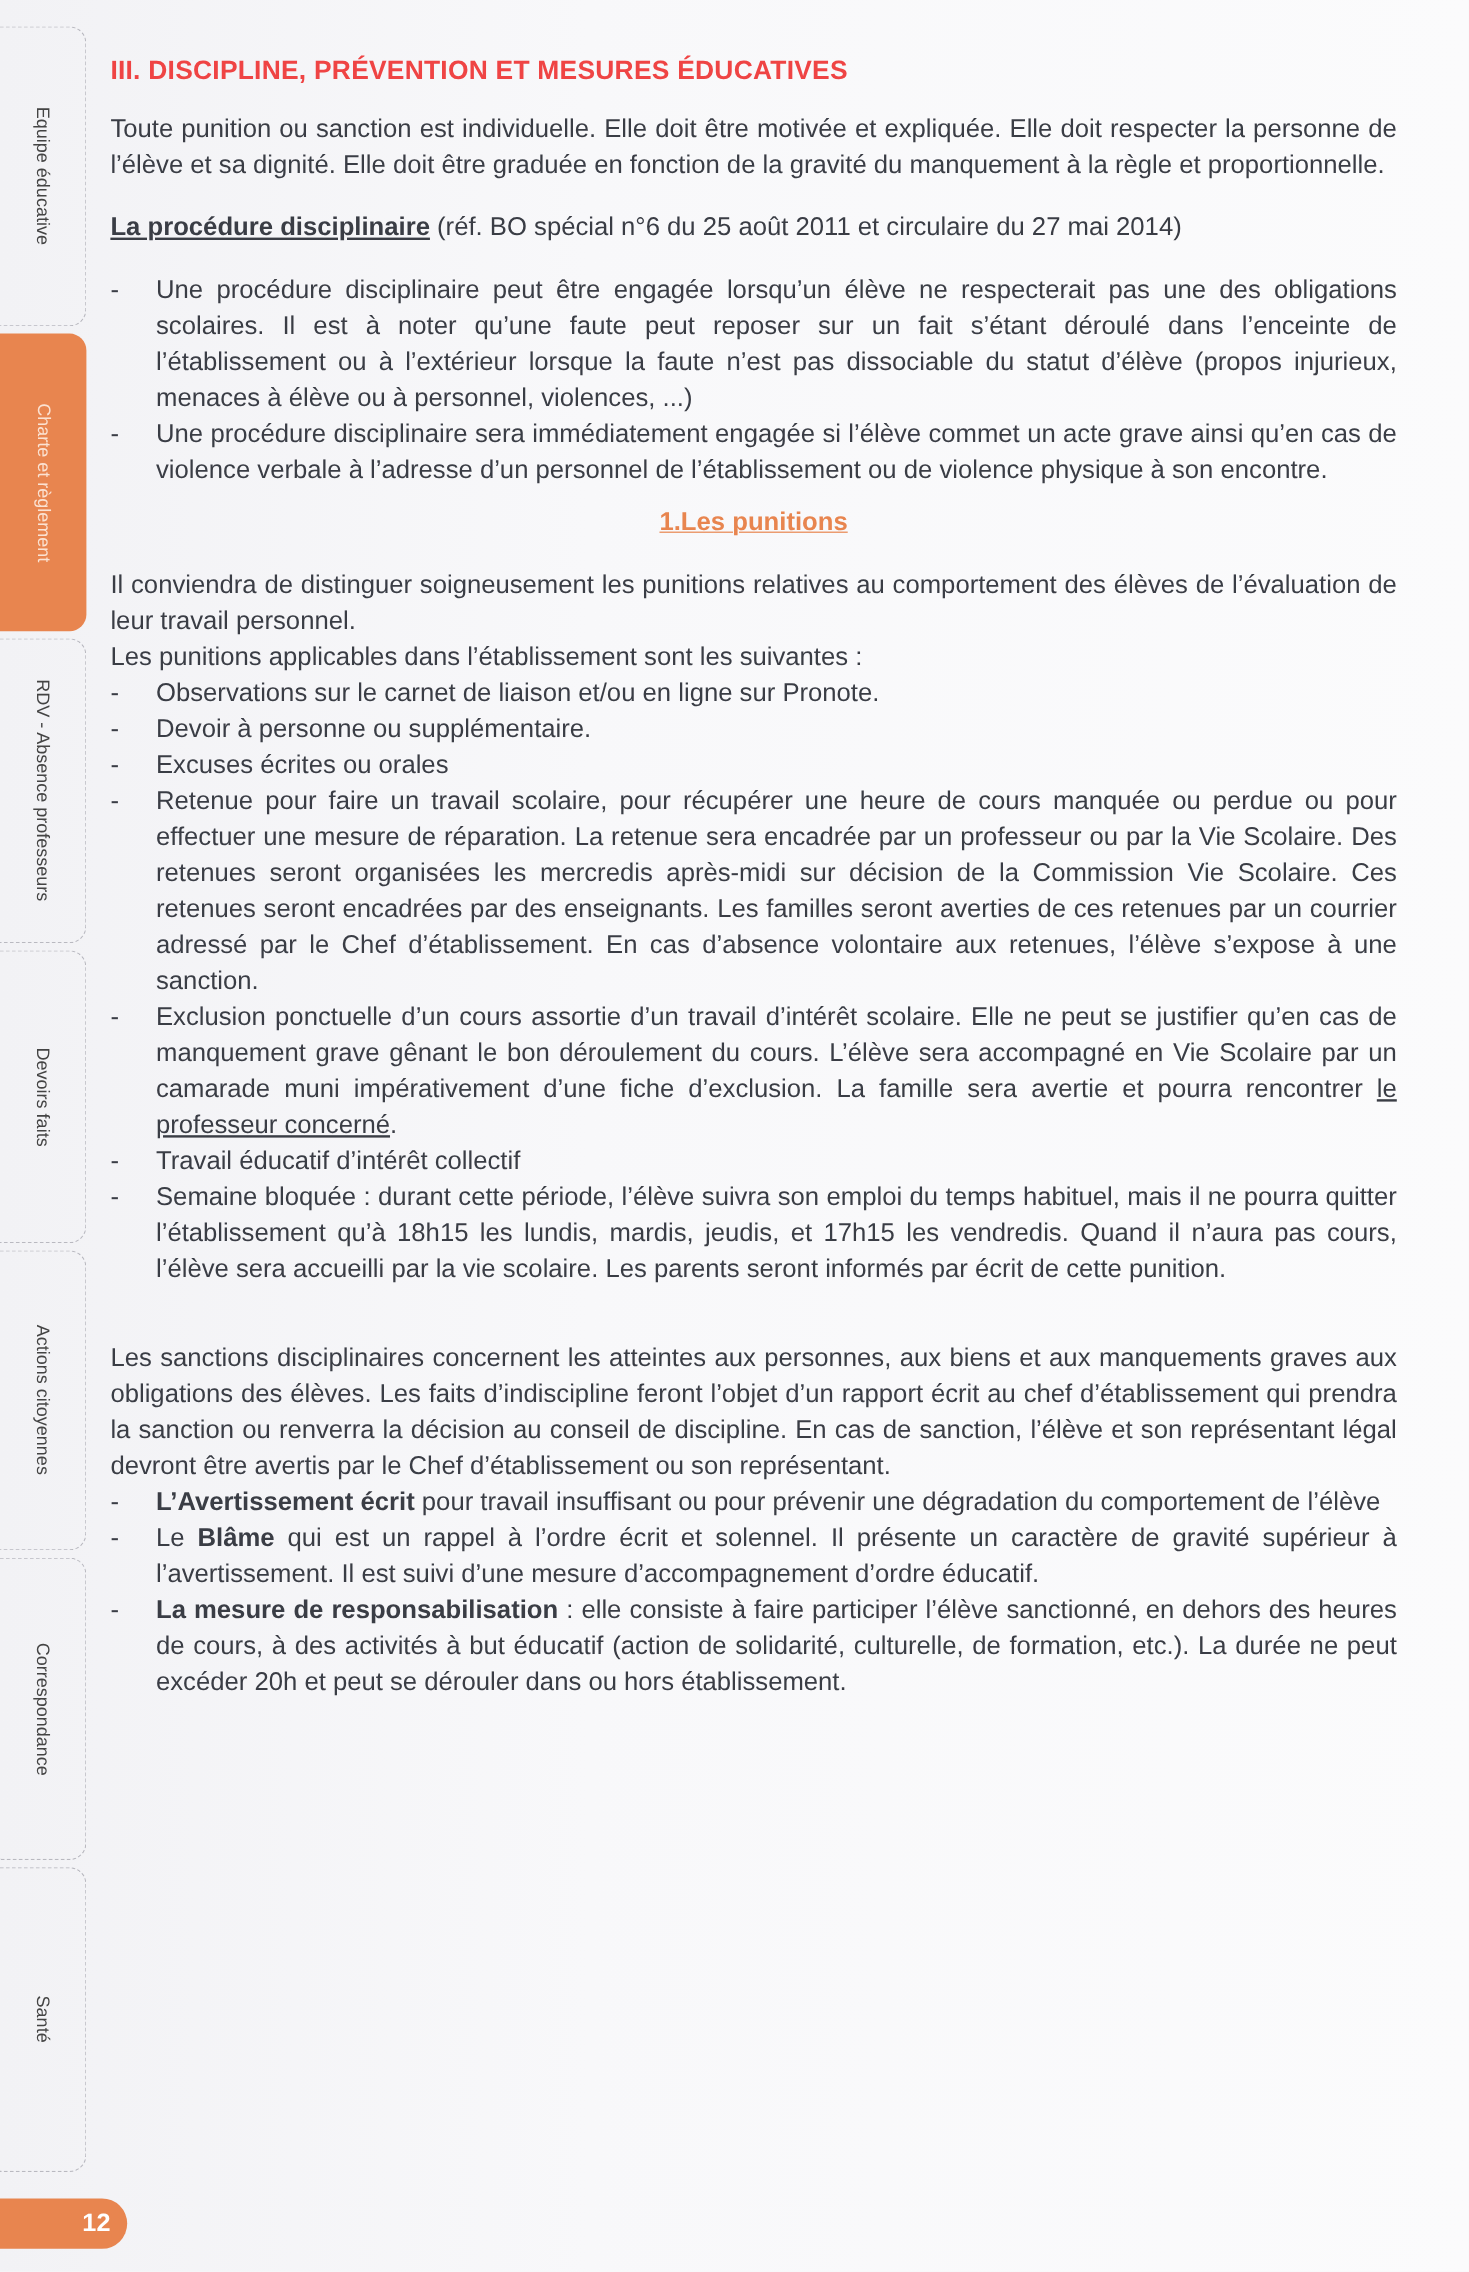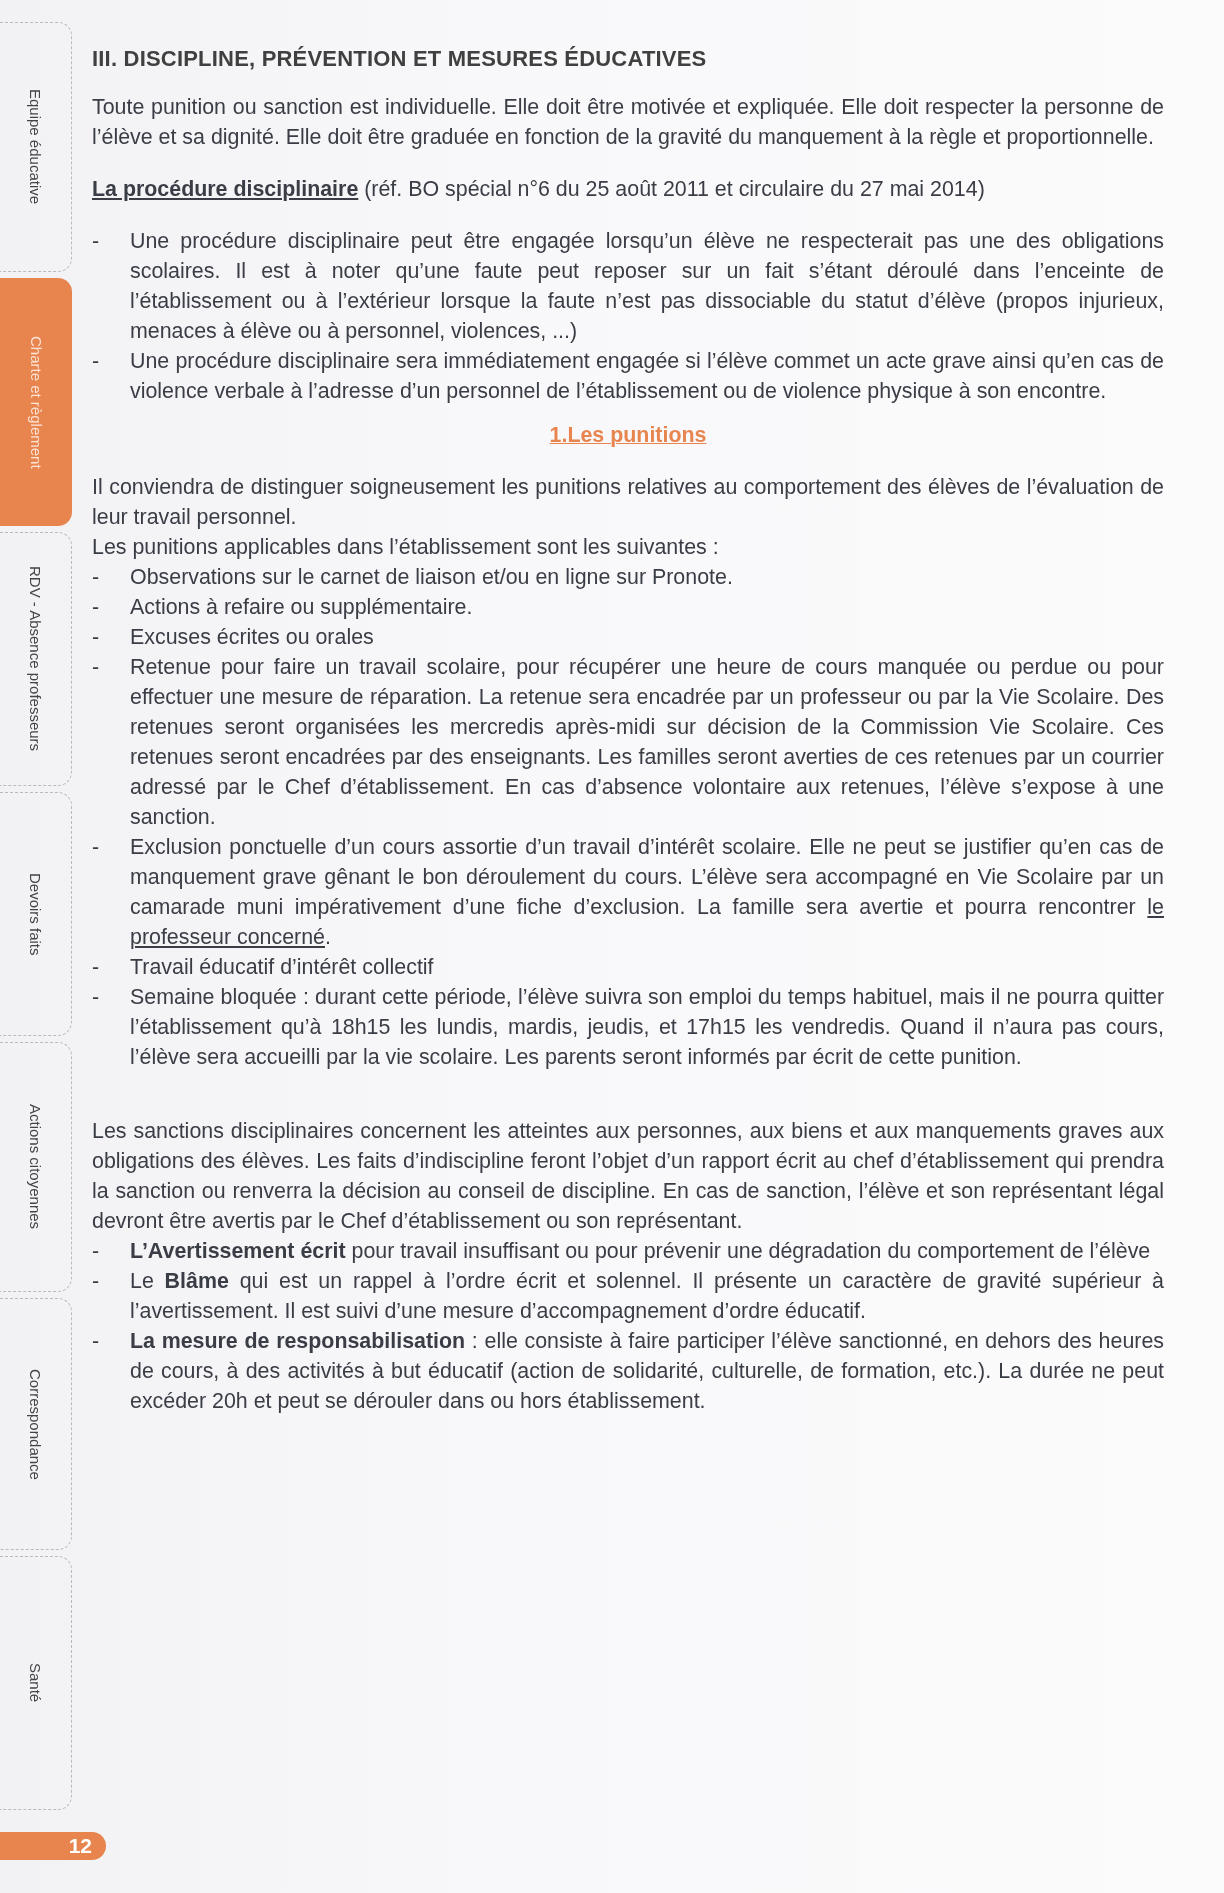--- a/index.html
+++ b/index.html
@@ -22,33 +22,33 @@
     display: flex; align-items: center; justify-content: center;
     box-sizing: border-box;
   }
   .tab.active { background: #e8854f; border: none; }
   .tab-label {
     writing-mode: vertical-rl; white-space: nowrap;
     font-size: 15px; color: #444;
   }
   .tab.active .tab-label { color: #fbe2d2; }
   .page-number {
-    position: absolute; left: 0; top: 1832px; width: 106px; height: 28px;
+    position: absolute; left: 0; top: 1832px; width: 106px; height: 42px;
     background: #e8854f; border-radius: 0 22px 22px 0;
     color: #fff; font-weight: bold; font-size: 21px;
     display: flex; align-items: center; justify-content: flex-end; padding-right: 14px;
     box-sizing: border-box;
   }
   
   .content {
     position: absolute; left: 92px; top: 44px; width: 1072px;
     font-size: 21.4px; line-height: 30px;
   }
   .section-title {
-    color: #404040; font-weight: bold; font-size: 22px; margin: 0 0 18px 0; letter-spacing: 0.2px;
+    color: #ef4444; font-weight: bold; font-size: 22px; margin: 0 0 18px 0; letter-spacing: 0.2px;
   }
   p { margin: 0; text-align: justify; }
   .gap { height: 14px; }
   .gap-lg { height: 22px; }
   .ref-line u.bold-u { font-weight: bold; }
   ul.dash { list-style: none; margin: 0; padding: 0; }
   ul.dash li { position: relative; padding-left: 38px; text-align: justify; }
   ul.dash li::before { content: "-"; position: absolute; left: 0; }
   .subhead {
     text-align: center; color: #e8854f; margin: 0;
@@ -109,21 +109,21 @@
   <p class="subhead">
     <u class="b">1.Les punitions</u>
   </p>
   <div class="gap-lg"></div>
 
   <p>Il conviendra de distinguer soigneusement les punitions relatives au comportement des élèves de l’évaluation de leur travail personnel.</p>
   <p>Les punitions applicables dans l’établissement sont les suivantes :</p>
 
   <ul class="dash">
     <li>Observations sur le carnet de liaison et/ou en ligne sur Pronote.</li>
-    <li>Actions à refaire ou supplémentaire.</li>
+    <li>Devoir à personne ou supplémentaire.</li>
     <li>Excuses écrites ou orales</li>
     <li>Retenue pour faire un travail scolaire, pour récupérer une heure de cours manquée ou perdue ou pour effectuer une mesure de réparation. La retenue sera encadrée par un professeur ou par la Vie Scolaire. Des retenues seront organisées les mercredis après-midi sur décision de la Commission Vie Scolaire. Ces retenues seront encadrées par des enseignants. Les familles seront averties de ces retenues par un courrier adressé par le Chef d’établissement. En cas d’absence volontaire aux retenues, l’élève s’expose à une sanction.</li>
     <li><span>Exclusion ponctuelle d’un cours assortie d’un travail d’intérêt scolaire. Elle ne peut se justifier qu’en cas de manquement grave gênant le bon déroulement du cours. L’élève sera accompagné en Vie Scolaire par un camarade muni impérativement d’une fiche d’exclusion. La famille sera avertie et pourra rencontrer </span><span class="ul">le professeur concerné</span><span>.</span></li>
     <li>Travail éducatif d’intérêt collectif</li>
     <li>Semaine bloquée : durant cette période, l’élève suivra son emploi du temps habituel, mais il ne pourra quitter l’établissement qu’à 18h15 les lundis, mardis, jeudis, et 17h15 les vendredis. Quand il n’aura pas cours, l’élève sera accueilli par la vie scolaire. Les parents seront informés par écrit de cette punition.</li>
   </ul>
   <div class="gap-lg"></div>
 
   <div class="gap-lg"></div>
 

